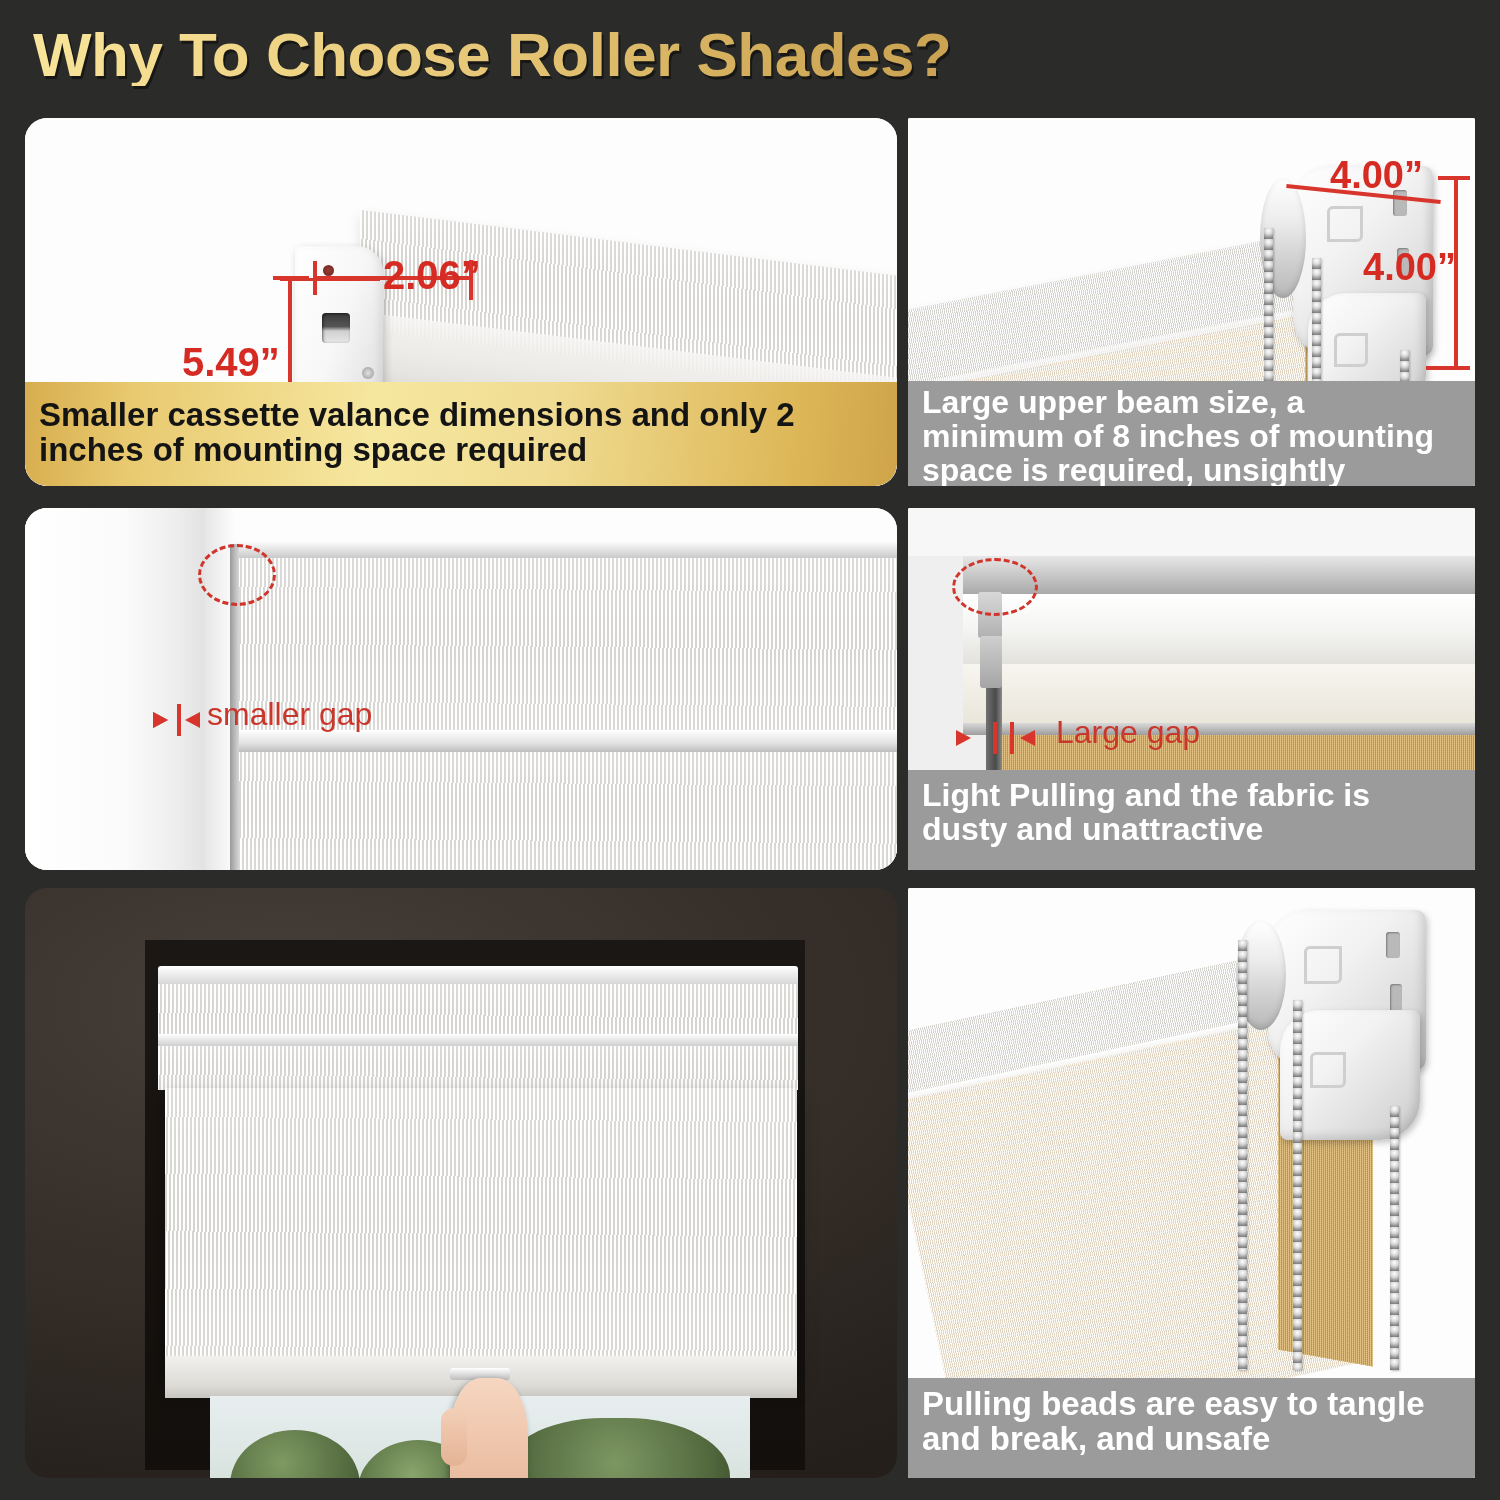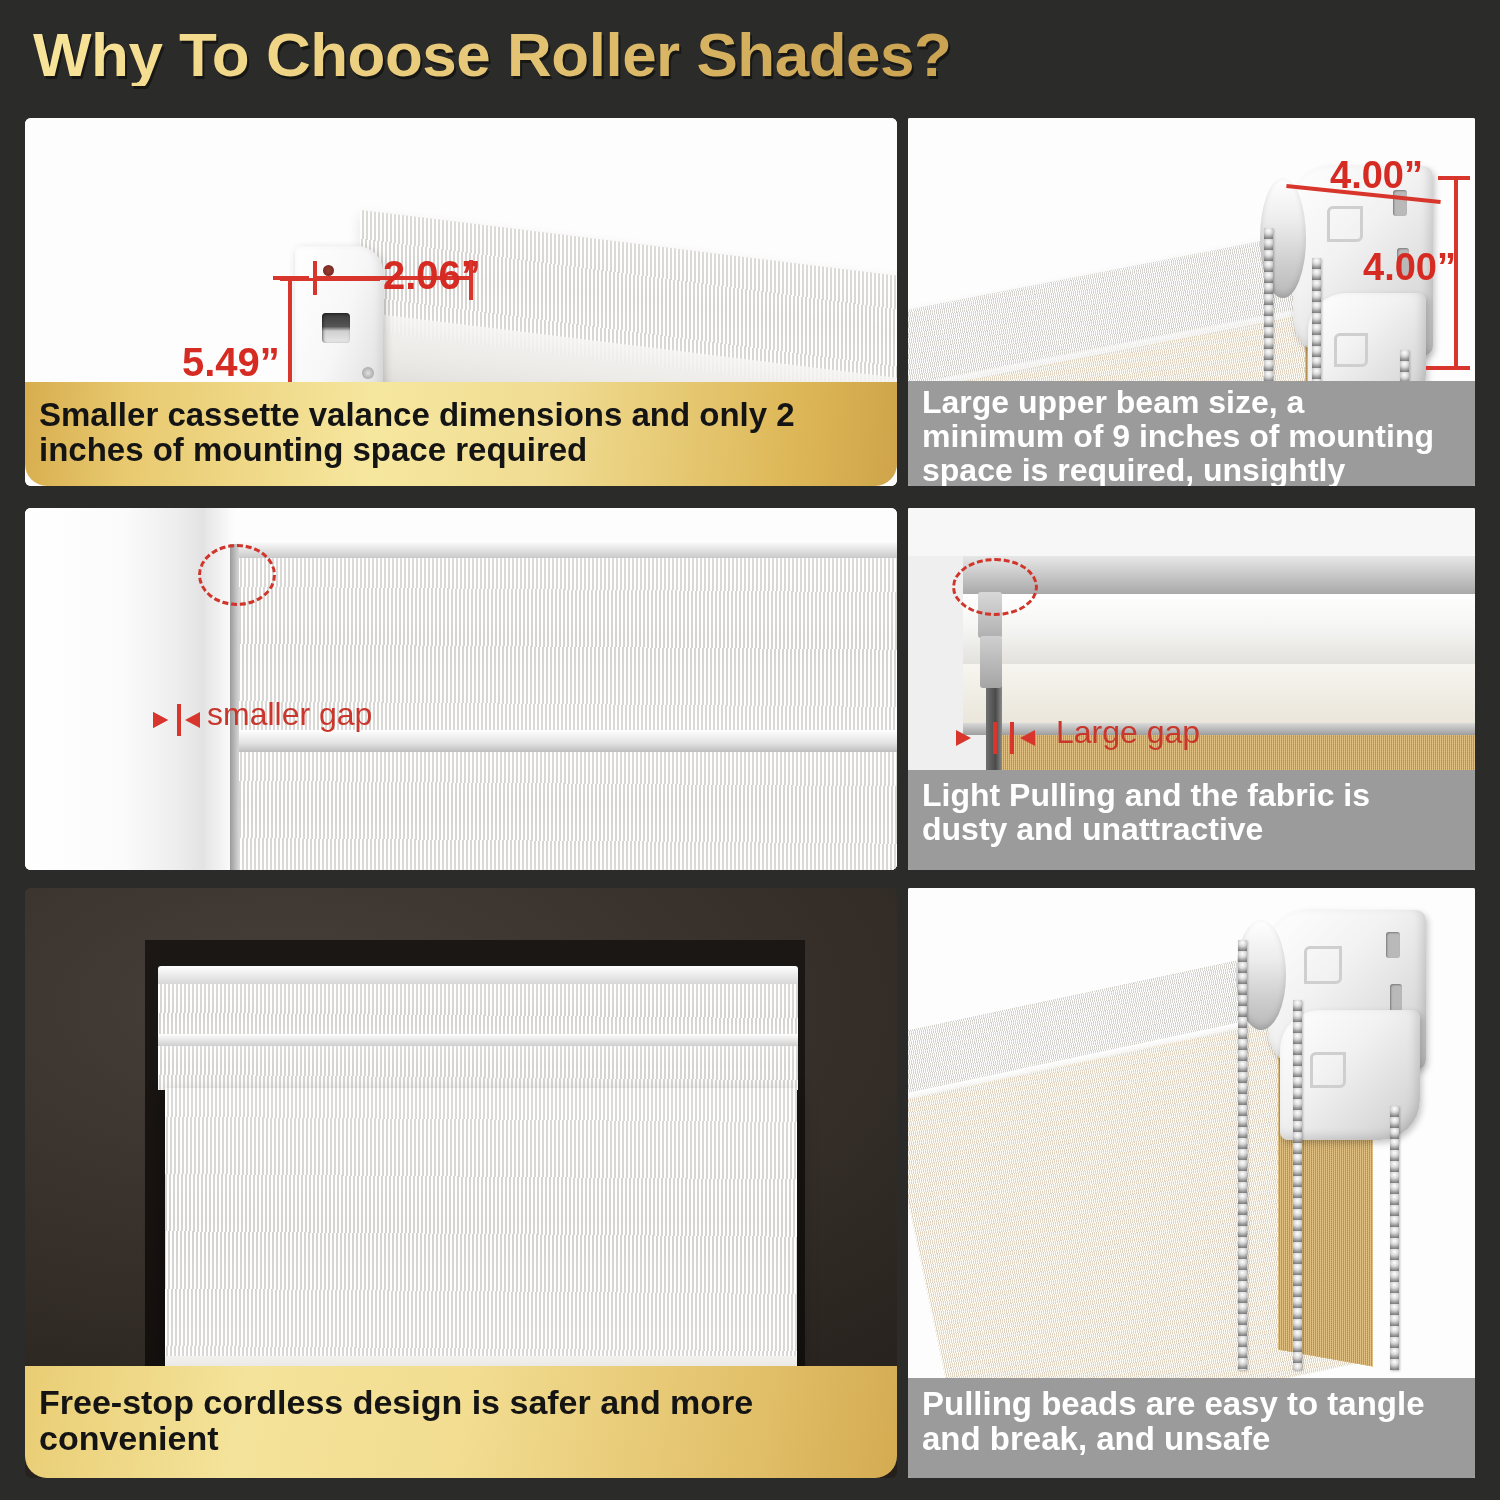--- a/index.html
+++ b/index.html
@@ -21,21 +21,21 @@
     line-height:1;
     background:linear-gradient(100deg,#f8e59b 0%,#f3da8c 18%,#e7c878 48%,#d3ae5c 78%,#c9a252 100%);
     -webkit-background-clip:text;background-clip:text;
     color:transparent;-webkit-text-fill-color:transparent;
     white-space:nowrap;
     filter:drop-shadow(2px 3px 0px rgba(0,0,0,0.45));
   }
 
   
   .panel{position:absolute;overflow:hidden;}
-  .panel.left{border-radius:6px;}
+  .panel.left{border-radius:22px;}
   .panel.right{border-radius:2px;}
 
   .photo{position:absolute;left:0;top:0;right:0;bottom:0;overflow:hidden;}
 
   
   .caption{
     position:absolute;left:0;right:0;bottom:0;
     box-sizing:border-box;
     display:flex;align-items:center;
     padding:6px 28px 10px 14px;
@@ -209,21 +209,21 @@
     <div class="dimline" style="left:378px;top:74px;width:155px;height:4px;transform:rotate(6deg);"></div>
     <div class="dimtext" style="left:422px;top:36px;font-size:38px;">4.00”</div>
 
     <div class="dimline" style="left:546px;top:60px;width:4px;height:192px;"></div>
     <div class="dimline" style="left:530px;top:58px;width:32px;height:4px;"></div>
     <div class="dimline" style="left:518px;top:248px;width:44px;height:4px;"></div>
     <div class="dimtext" style="left:455px;top:128px;font-size:38px;">4.00”</div>
   </div>
 
   <div class="caption gray" style="height:105px;font-size:32px;align-items:flex-start;padding-top:4px;">
-    <span>Large upper beam size, a minimum of 9 inches of mounting space is required, unsightly</span>
+    <span>Large upper beam size, a minimum of 8 inches of mounting space is required, unsightly</span>
   </div>
 </div>
 
 <div class="panel left" style="left:25px;top:508px;width:872px;height:362px;background:#fdfdfd;">
   <div class="photo">
     <div class="white-bg"></div>
 
     <div style="position:absolute;left:0;top:0;width:180px;height:100%;
                 background:linear-gradient(90deg,#ffffff 0%,#fbfbfb 55%,#ededed 85%,#e2e2e2 100%);"></div>
     <div style="position:absolute;left:180px;top:0;width:30px;height:100%;
@@ -328,23 +328,20 @@
     </div>
 
     <div style="position:absolute;left:425px;top:490px;width:78px;height:140px;
                 background:linear-gradient(180deg,#f6d6c1 0%,#edc3a8 55%,#e0b193 100%);
                 border-radius:40% 40% 24% 24%;
                 box-shadow:-2px 2px 6px rgba(0,0,0,.3);"></div>
     <div style="position:absolute;left:416px;top:520px;width:26px;height:58px;border-radius:14px;
                 background:linear-gradient(180deg,#f3cfb8,#e4b394);"></div>
   </div>
 
-  <div class="caption gold-flat" style="height:112px;font-size:34px;">
-    <span>Free-stop cordless design is safer and more convenient</span>
-  </div>
 </div>
 
 <div class="panel right" style="left:908px;top:888px;width:567px;height:590px;background:#fdfdfd;">
   <div class="photo">
     <div class="white-bg"></div>
 
     <div class="fabric-white" style="position:absolute;left:-30px;top:58px;width:430px;height:72px;
                 transform:rotate(-12deg);transform-origin:right center;border-radius:3px;"></div>
     <div style="position:absolute;left:-30px;top:120px;width:430px;height:22px;
                 transform:rotate(-12deg);transform-origin:right center;

